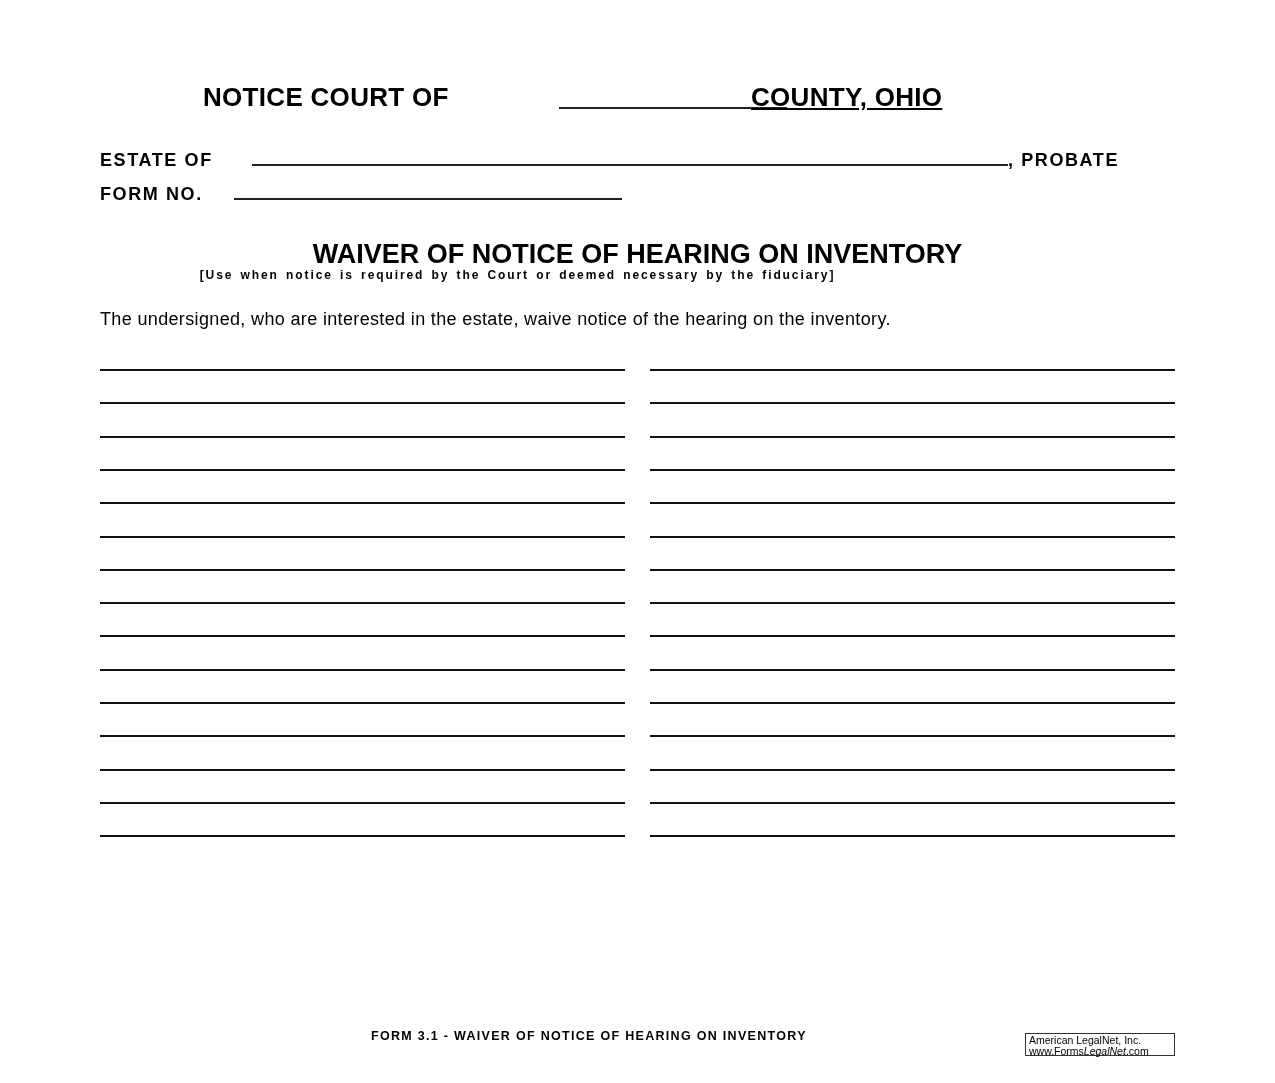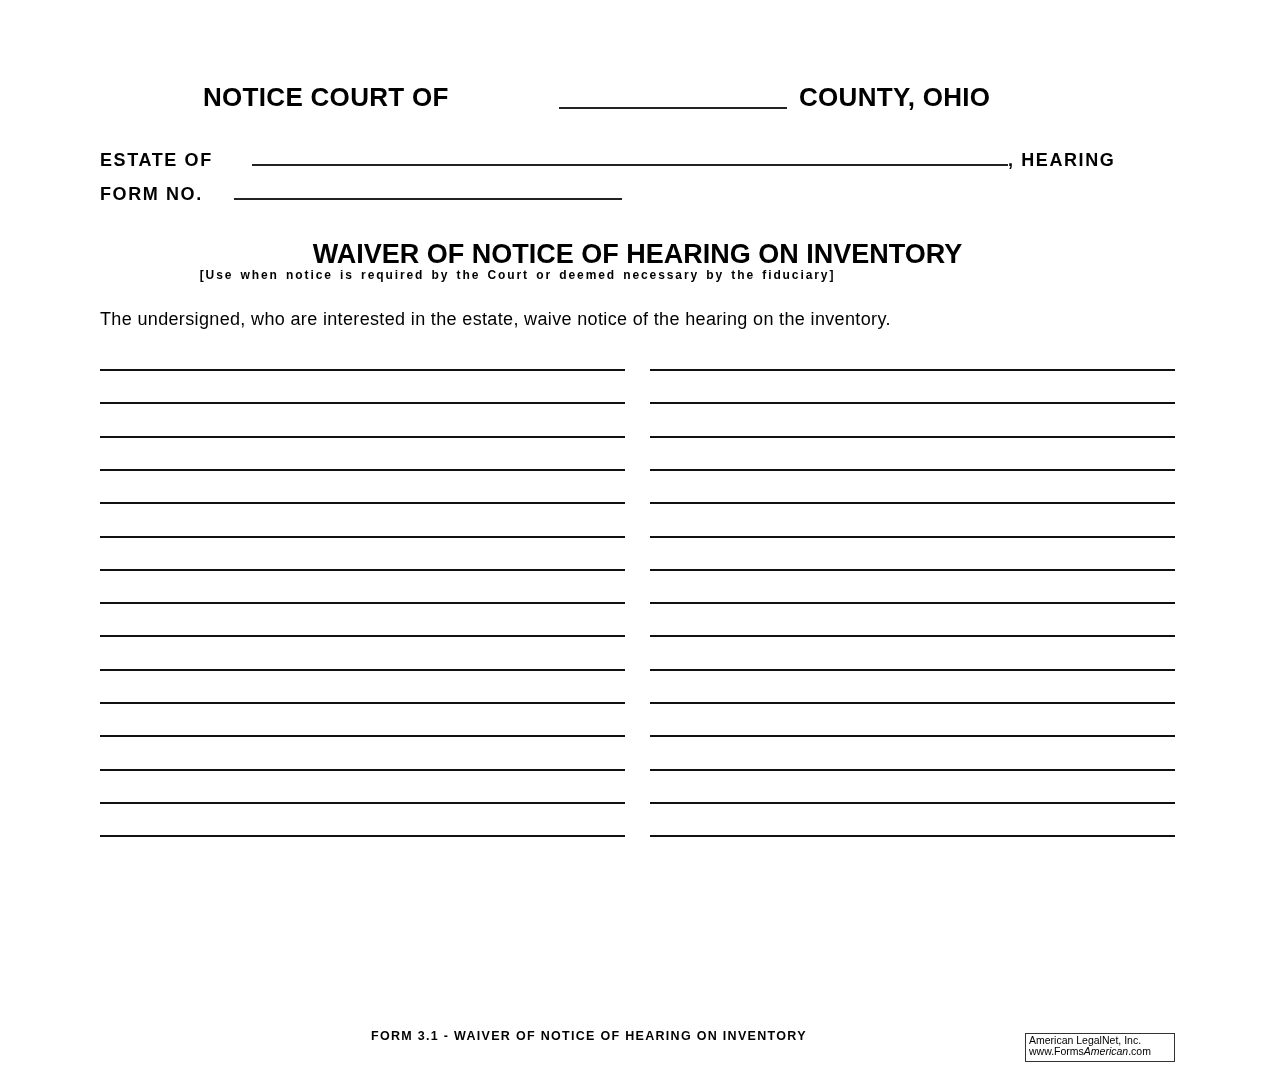--- a/index.html
+++ b/index.html
@@ -1,46 +1,46 @@
 <!DOCTYPE html>
 <html><head>
   <meta charset="utf-8">
   <style>
     html, body { margin: 0; padding: 0; background: #ffffff; }
     body { width: 1275px; height: 1083px; position: relative; overflow: hidden;
            font-family: "Liberation Sans", sans-serif; color: #000; }
     .abs { position: absolute; white-space: nowrap; }
     .court-title { top: 82px; font-size: 26px; font-weight: bold; letter-spacing: 0.3px; }
     .court-left { left: 203px; }
-    .court-right { left: 799px; }
+    .court-right { left: 751px; text-decoration: underline; }
     .blank { position: absolute; height: 0; border-top: 2px solid #222; }
     .field-label { font-size: 18px; font-weight: bold; letter-spacing: 1.6px; }
     .main-title { top: 239px; left: 0; width: 1275px; text-align: center;
                   font-size: 27px; font-weight: bold; }
     .subtitle { top: 268px; left: 0; width: 1035px; text-align: center;
                 font-size: 12px; font-weight: bold; letter-spacing: 1.9px; word-spacing: 2px; }
     .intro { top: 309px; left: 100px; font-size: 18px; letter-spacing: 0.35px; }
     .sig-line { position: absolute; height: 0; border-top: 2px solid #111; width: 525px; }
     .footer-form { top: 1029px; left: 371px; font-size: 12.5px; font-weight: bold; letter-spacing: 1.3px; }
-    .footer-box { position: absolute; left: 1025px; top: 1033px; width: 150px; height: 29px;
+    .footer-box { position: absolute; left: 1025px; top: 1033px; width: 150px; height: 23px;
                   border: 1px solid #333; font-size: 10.5px; line-height: 10.5px;
                   padding: 1px 0 0 3px; box-sizing: border-box; }
     .footer-box div { white-space: nowrap; }
     .italic { font-style: italic; }
   </style>
 </head>
 <body>
 
 <div class="abs court-title court-left">NOTICE COURT OF</div>
 <div class="blank" style="left:559px; top:107px; width:228px;"></div>
 <div class="abs court-title court-right">COUNTY, OHIO</div>
 
 <div class="abs field-label" style="left:100px; top:150px;text-align:center;">ESTATE OF</div>
 <div class="blank" style="left:252px; top:164px; width:756px;"></div>
-<div class="abs field-label" style="left:1008px; top:150px;">, HEARING</div>
+<div class="abs field-label" style="left:1008px; top:150px;">, PROBATE</div>
 
 <div class="abs field-label" style="left:100px; top:184px;">FORM NO.</div>
 <div class="blank" style="left:234px; top:198px; width:388px;"></div>
 
 <div class="abs main-title">WAIVER OF NOTICE OF HEARING ON INVENTORY</div>
 <div class="abs subtitle">[Use when notice is required by the Court or deemed necessary by the fiduciary]</div>
 
 <div class="abs intro">The undersigned, who are interested in the estate, waive notice of the hearing on the inventory.</div>
 
 <div id="sig-container">
@@ -72,14 +72,14 @@
     <div class="sig-line" style="left: 650px; top: 769px;"></div>
     <div class="sig-line" style="left: 100px; top: 802px;"></div>
     <div class="sig-line" style="left: 650px; top: 802px;"></div>
     <div class="sig-line" style="left: 100px; top: 835px;"></div>
     <div class="sig-line" style="left: 650px; top: 835px;"></div>
   </div>
 
 <div class="abs footer-form">FORM 3.1 -  WAIVER OF NOTICE OF HEARING ON INVENTORY</div>
 <div class="footer-box">
   <div>American LegalNet, Inc.</div>
-  <div><span>www.Forms</span><span class="italic">American</span><span>.com</span></div>
+  <div><span>www.Forms</span><span class="italic">LegalNet</span><span>.com</span></div>
 </div>
 
 </body></html>

